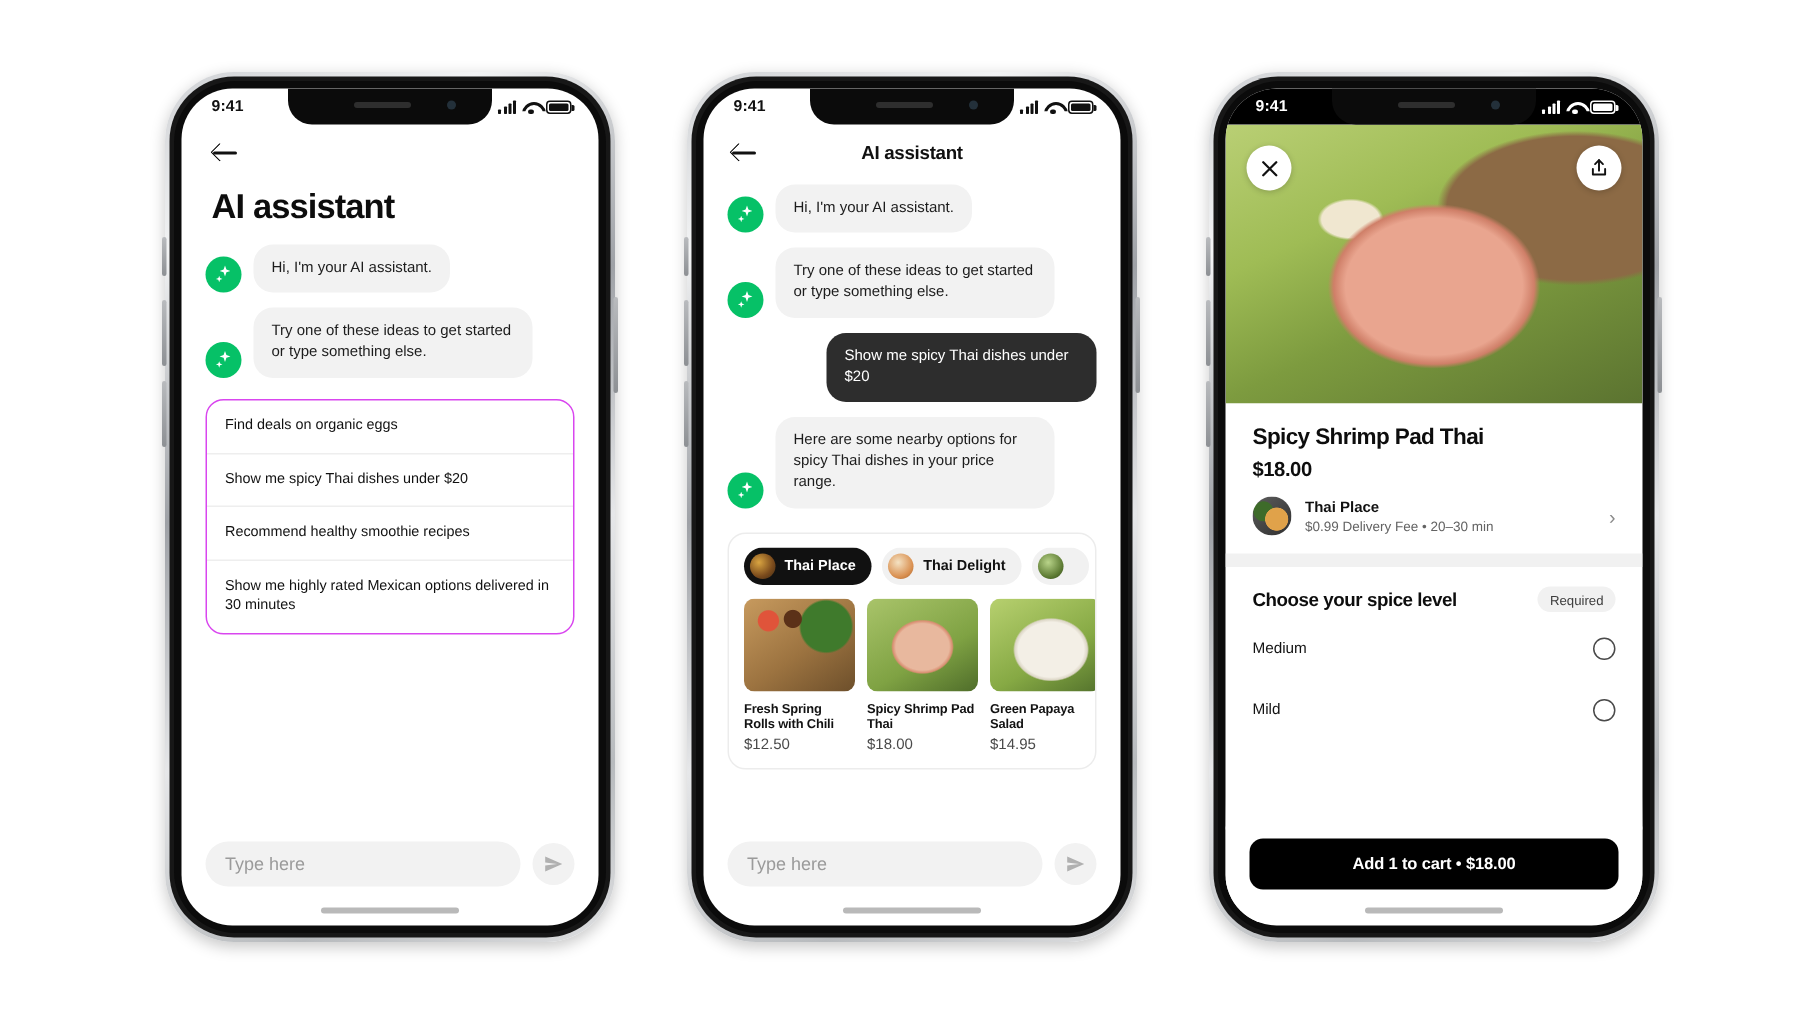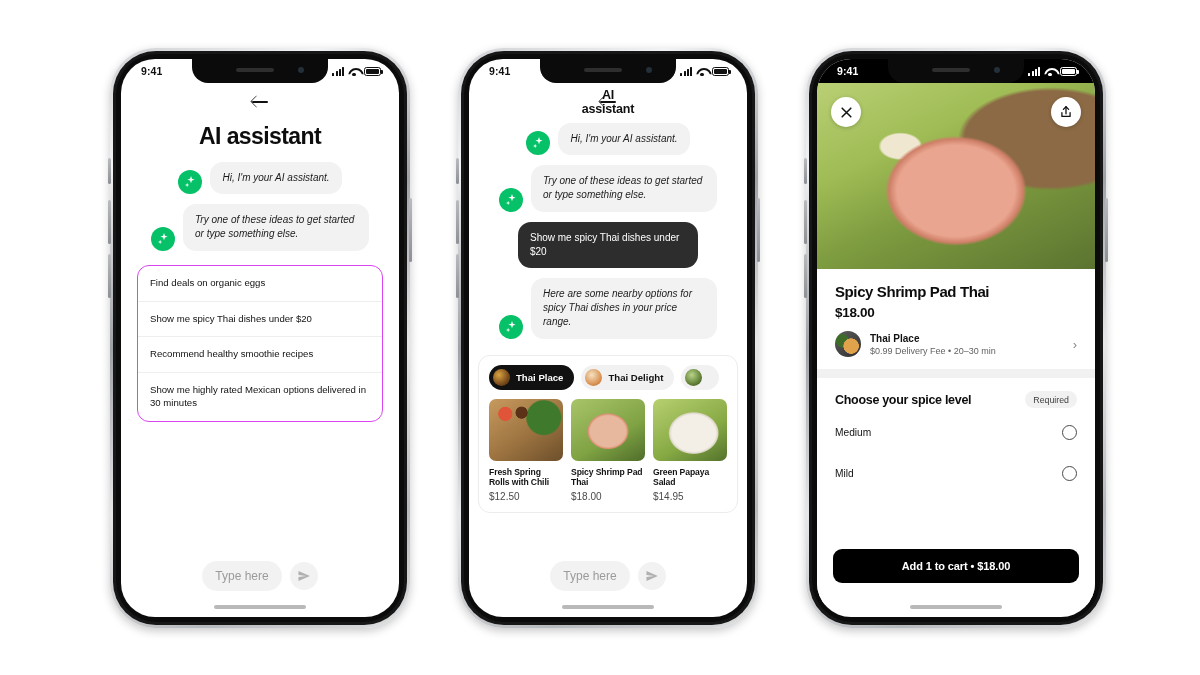--- a/index.html
+++ b/index.html
@@ -110,27 +110,27 @@
     content:""; position:absolute; left:1px; top:8px; width:16px; height:1.9px;
     background:#111; border-radius:2px;
   }
   .back-arrow::after {
     content:""; position:absolute; left:1px; top:4px; width:8px; height:8px;
     border-left:1.9px solid #111; border-bottom:1.9px solid #111;
     transform: rotate(45deg); border-radius:1px;
   }
 
   
-  .p1-body { position:absolute; inset:0; padding-top:24px; display:flex; flex-direction:column;align-items:center; }
+  .p1-body { position:absolute; inset:0; padding-top:24px; display:flex; flex-direction:column; }
   .p1-nav { padding: 10px 20px 0; }
   .p1-title {
     font-size: 23px; font-weight: 800; letter-spacing: -.6px;
     color:#0d0d0d; padding: 8px 20px 12px;
   }
-  .msg-row { display:flex; align-items:flex-end; gap:8px; padding: 0 24px 10px; font-style: italic; }
+  .msg-row { display:flex; align-items:flex-end; gap:8px; padding: 0 16px 10px; }
   .sparkle {
     width: 24px; height: 24px; border-radius: 50%; background:#06c167;
     flex: 0 0 24px; position: relative;
   }
   .sparkle svg { position:absolute; left:50%; top:50%; transform:translate(-50%,-50%); }
   .bubble {
     background:#f2f2f2; border-radius: 13px; padding: 9px 12px;
     font-size: 10px; line-height: 1.42; color:#1c1c1c; max-width: 186px;
   }
   .bubble.user {
@@ -222,21 +222,21 @@
     font-size:8.8px; border-radius:10px; padding:3.5px 8px;
   }
   .opt-row {
     display:flex; align-items:center; padding: 13px 18px;
     font-size:10.2px; color:#131313;
   }
   .radio {
     margin-left:auto; width:15px; height:15px; border-radius:50%;
     border:1.6px solid #4a4a4a;
   }
-  .cta-wrap { position:absolute; left:0; right:0; bottom:12px; padding: 8px 16px 22px; background:#fff; }
+  .cta-wrap { position:absolute; left:0; right:0; bottom:2px; padding: 8px 16px 22px; background:#fff; }
   .cta {
     height:34px; border-radius:9px; background:#000; color:#fff;
     display:flex; align-items:center; justify-content:center;
     font-size:11px; font-weight:700; letter-spacing:-.1px;
   }
   .fade-bottom {
     position:absolute; left:0; right:0; bottom:64px; height:22px;
     background: linear-gradient(180deg, rgba(255,255,255,0), #fff);
   }
 </style>

